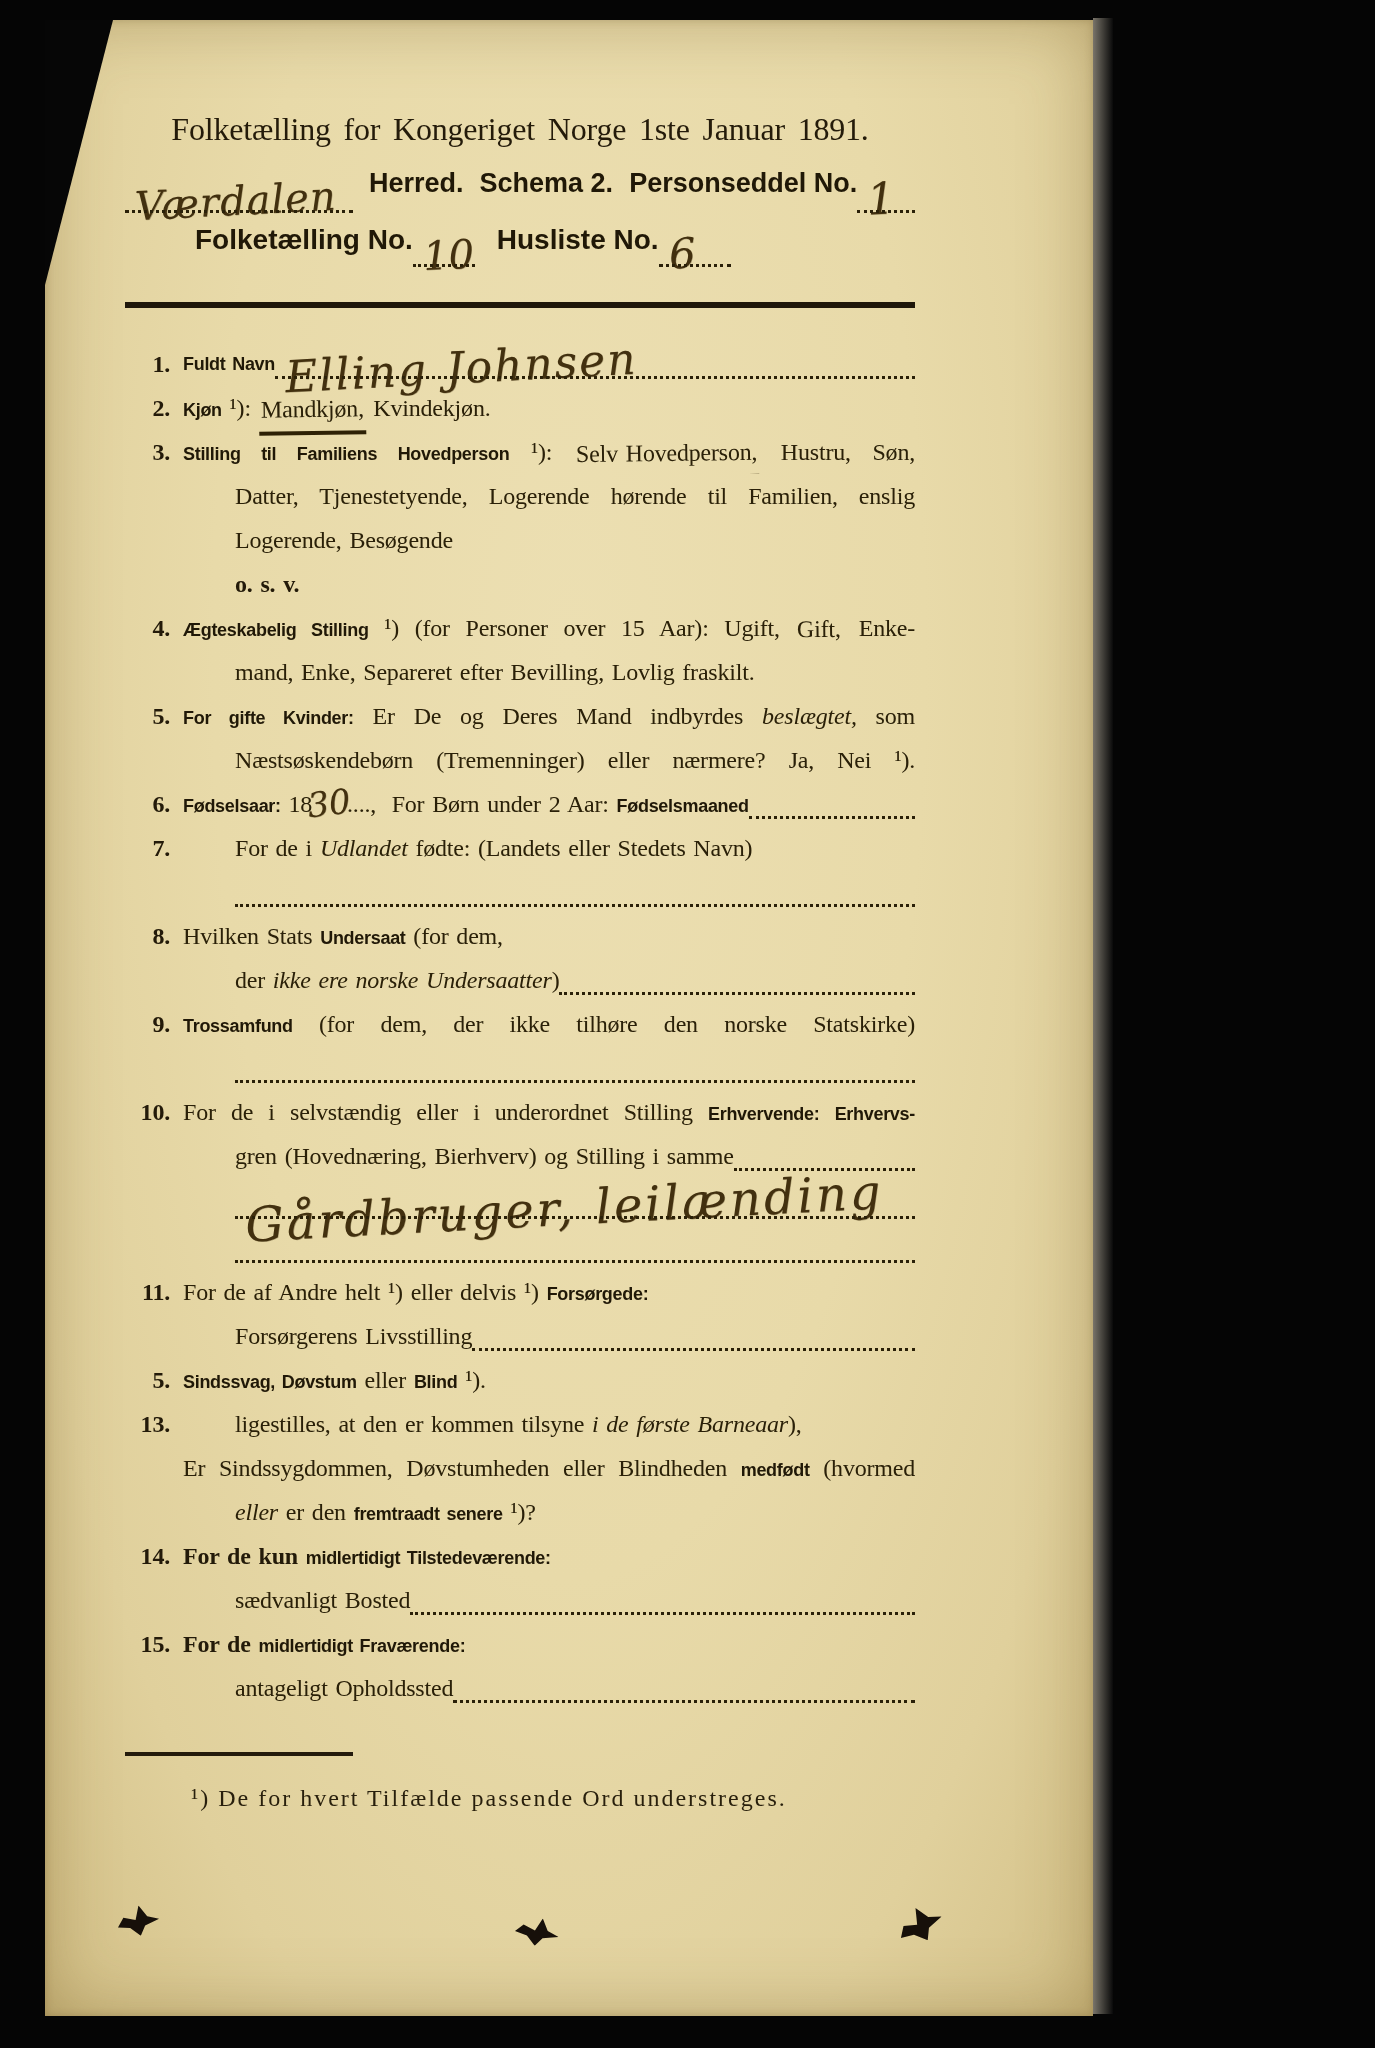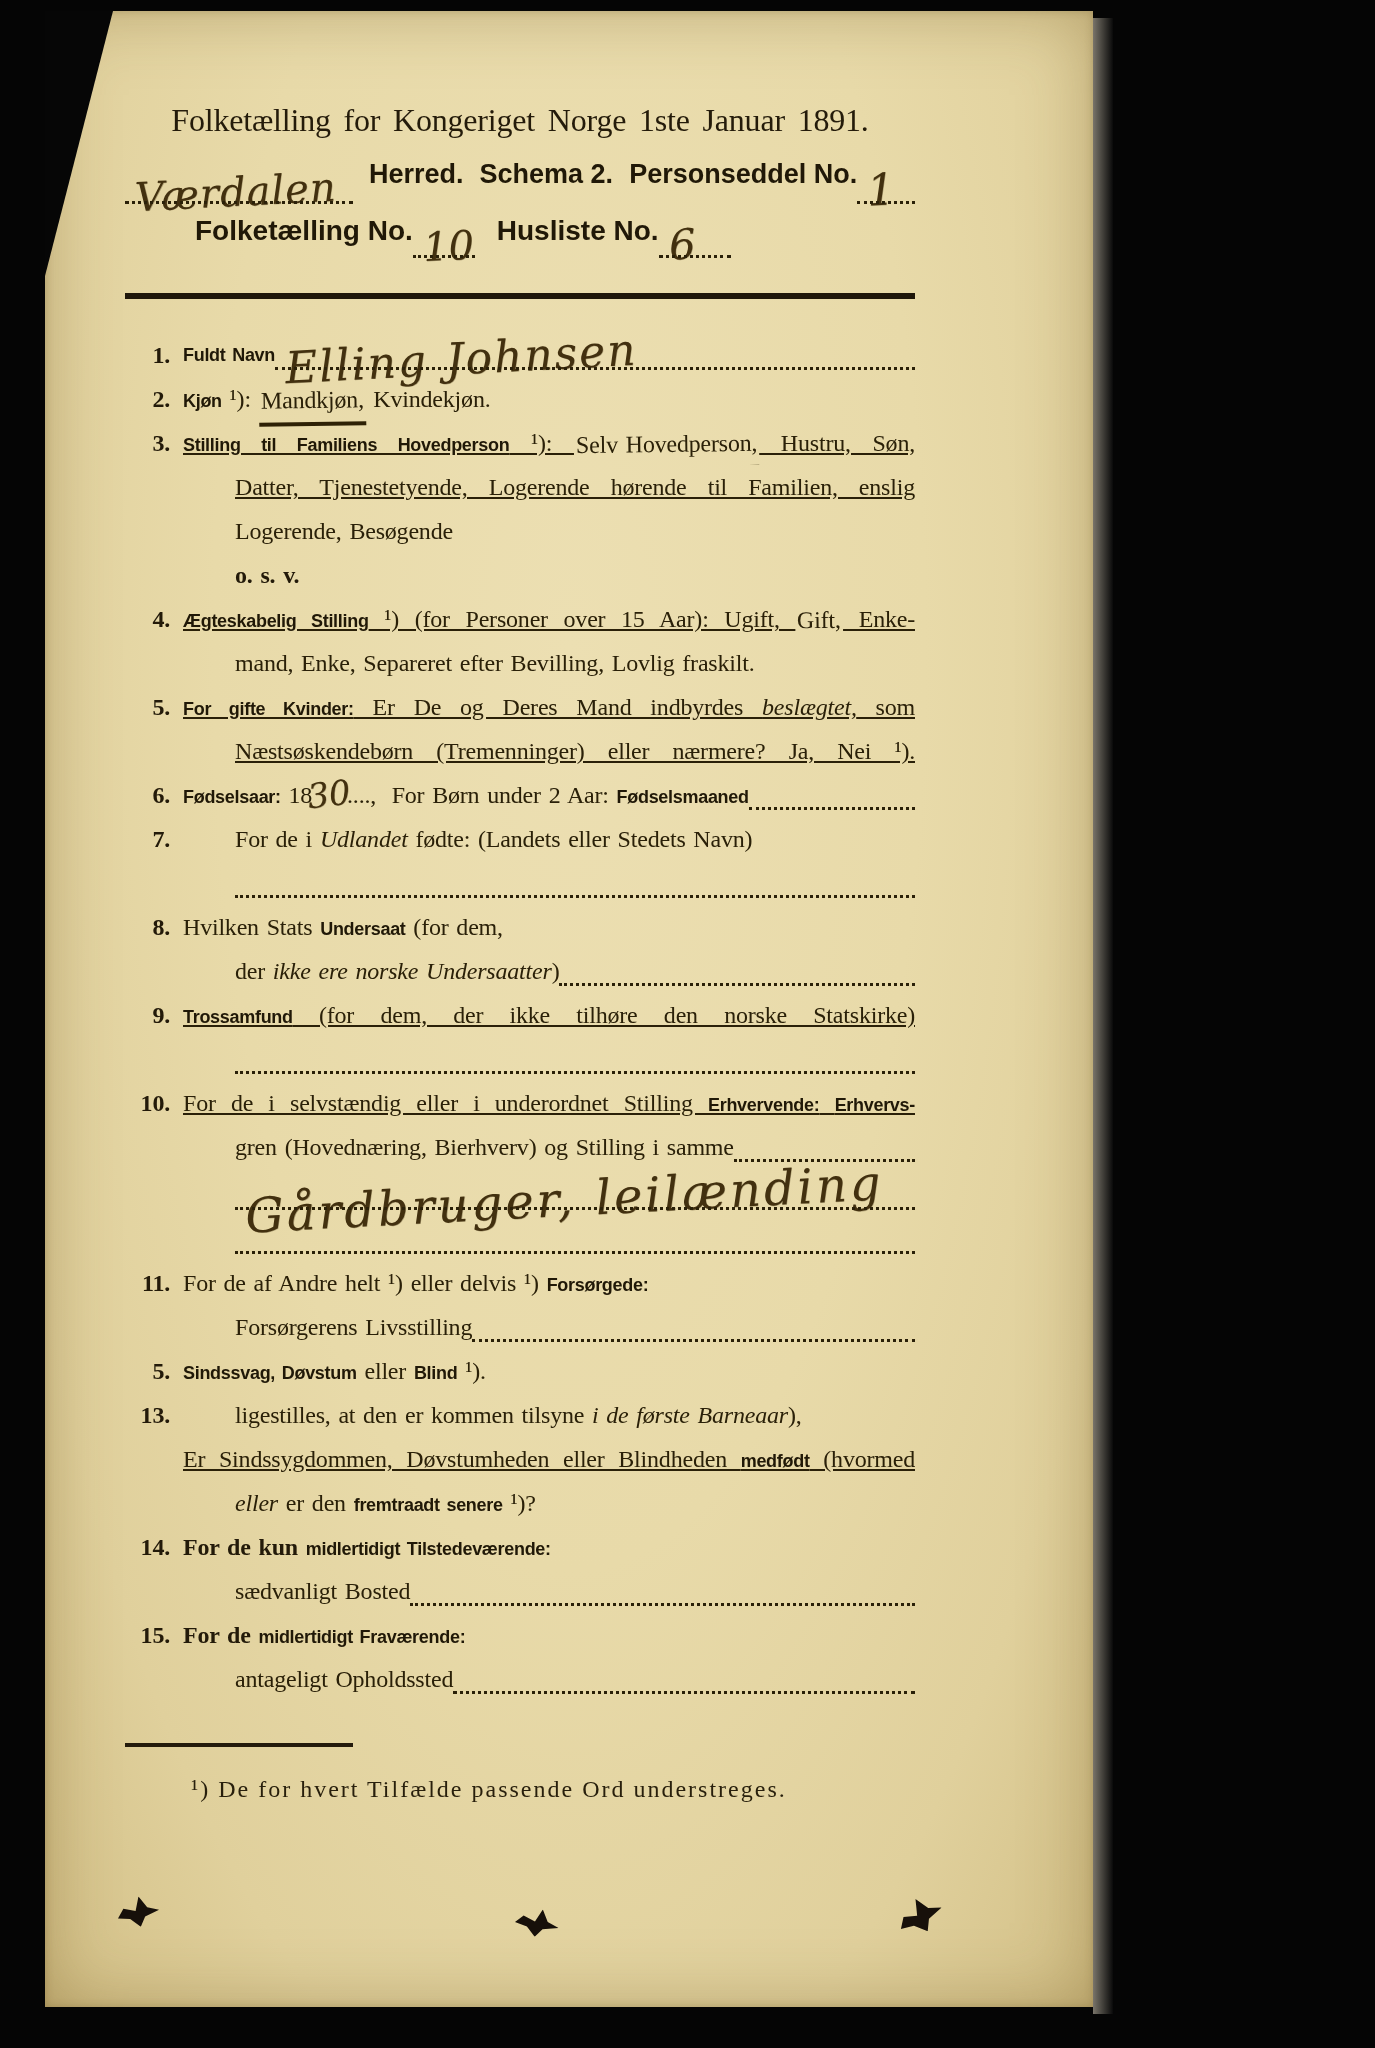--- a/index.html
+++ b/index.html
@@ -2,21 +2,21 @@
 <html><head>
 <meta charset="utf-8">
 <style>
   html,body{margin:0;padding:0;}
   body{
     width:1375px;height:2048px;position:relative;overflow:hidden;
     background:#050505;
     font-family:"Liberation Serif","DejaVu Serif",serif;
   }
   .paper{
-    position:absolute;left:45px;top:11px;width:1048px;height:1996px;
+    position:absolute;left:45px;top:20px;width:1048px;height:1996px;
     background:radial-gradient(ellipse at 50% 32%,#ecdfb2 0%,#e8daa9 48%,#e0d09c 78%,#d2bf86 100%);
     box-shadow:inset 0 0 70px rgba(115,90,35,.38), inset 0 0 8px rgba(80,60,20,.25);
     color:#2a2008;
   }
   .edge-strip{
     position:absolute;left:1093px;top:18px;width:20px;height:1996px;
     background:linear-gradient(90deg,#79746a 0%,#3c3a35 55%,#0a0a0a 100%);
   }
   .corner-shadow{
     position:absolute;left:0;top:0;width:68px;height:265px;background:#060606;
@@ -58,21 +58,21 @@
   .hw.inline{display:inline-block;font-size:34px;line-height:0;transform:rotate(-7deg) translateY(3px);margin:0 -3px 0 -5px;}
   .hw-name{font-size:44px;left:120px;bottom:-12px;letter-spacing:2px;transform:rotate(-4deg);}
   .hw-big{font-size:48px;left:4px;bottom:-10px;letter-spacing:3px;transform:rotate(-2deg);}
   
   .items{margin-top:34px;font-size:24px;letter-spacing:-.2px;word-spacing:2px;color:#2a2008;}
   .item-row{display:flex;}
   .item-no{flex:0 0 58px;text-align:right;padding-right:13px;box-sizing:border-box;font-weight:bold;font-size:24px;color:#231a09;line-height:44px;}
   .item-body{flex:1;min-width:0;}
   .line{display:flex;align-items:baseline;height:44px;line-height:44px;position:relative;}
   .line.indent{padding-left:52px;}
-  .line.just{display:block;text-align:justify;text-align-last:justify;overflow:hidden;text-decoration:underline;}
+  .line.just{display:block;text-align:justify;text-align-last:justify;overflow:hidden;}
   .line span{white-space:pre-wrap;}
   .line.just span{white-space:normal;}
   .line.hwline{height:48px;}
   .seg-p{color:#2a2008;}
   .seg-b{font-size:18px;letter-spacing:-.3px;}
   .seg-bs{font-weight:bold;color:#231a09;}
   .seg-i{font-style:italic;}
   .seg-ul{
     display:inline-block;border-bottom:4px solid #2e2105;padding:0 2px 0px 2px;
     transform:rotate(-.7deg) translateY(1px);

